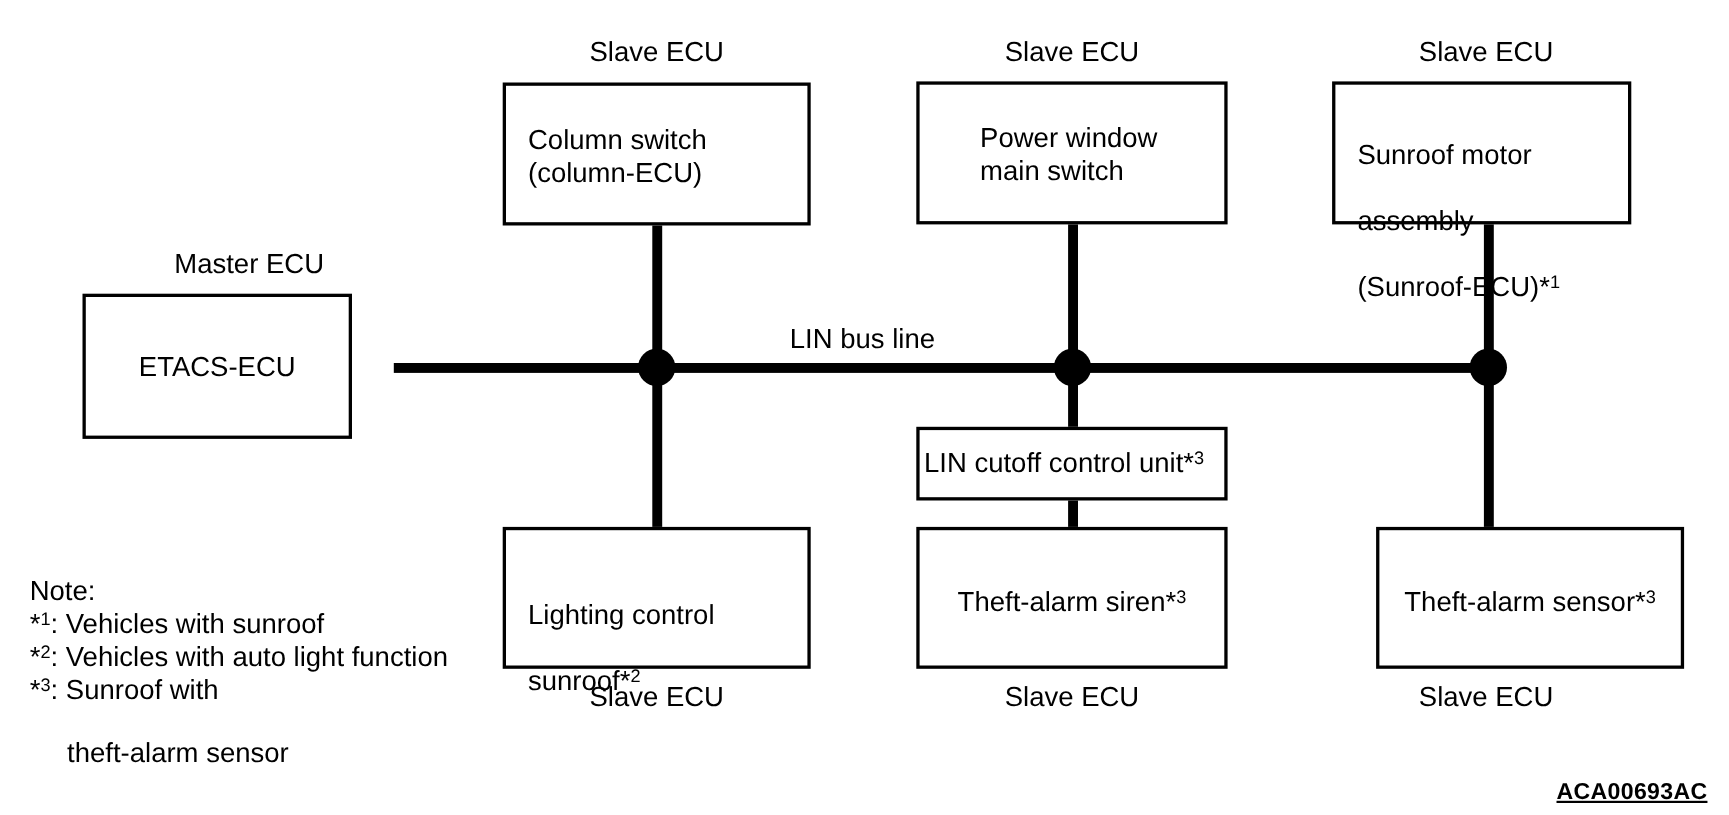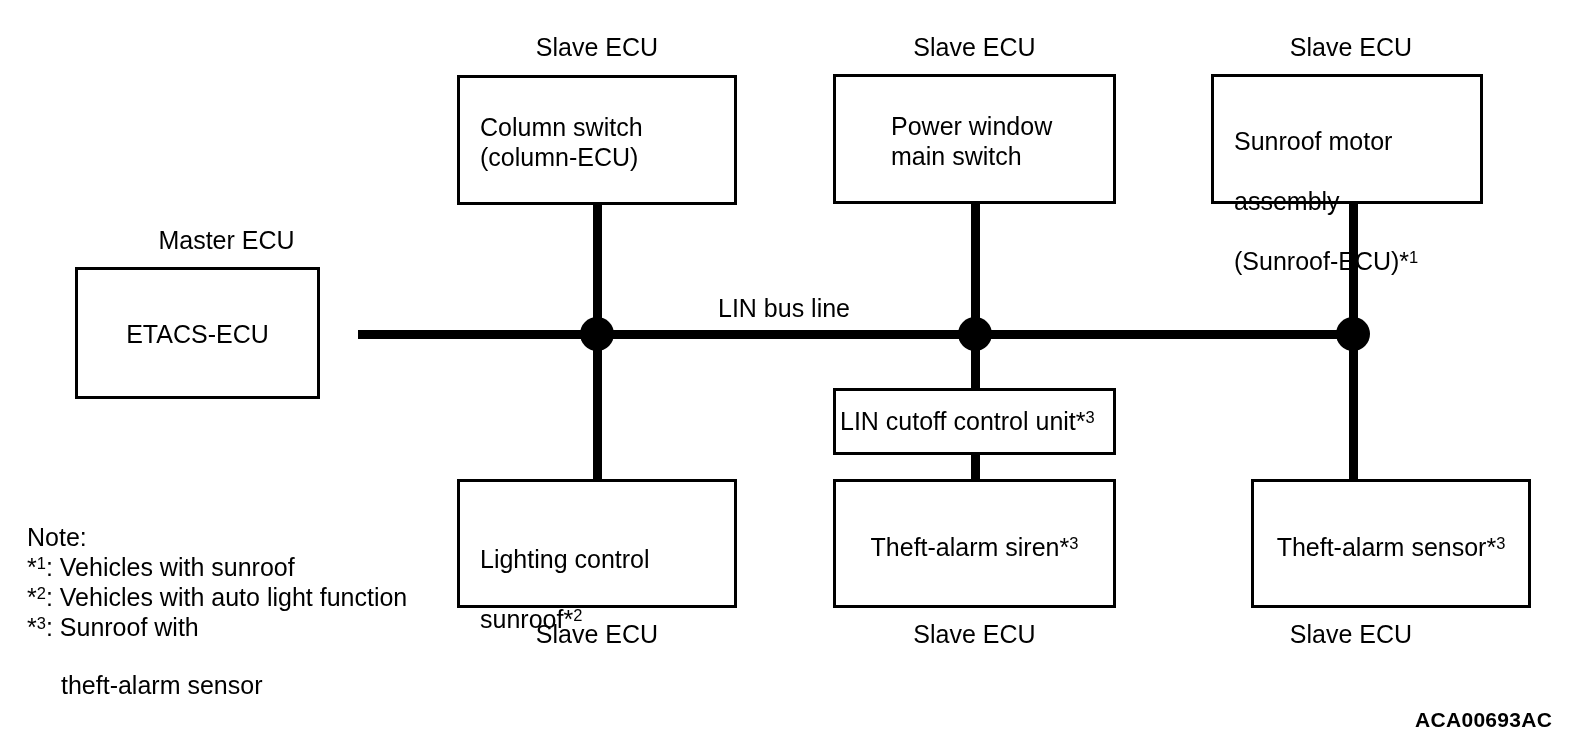--- a/index.html
+++ b/index.html
@@ -86,20 +86,21 @@
     vertical-align: 0.42em;
     line-height: 0;
   }
   #figure-code {
     position: absolute;
     font-size: 21px;
     font-weight: bold;
     letter-spacing: 0.3px;
     color: #000000;
     z-index: 4;
+    text-decoration: underline;
   }
 </style>
 </head>
 <body>
 
 <div id="canvas">
 
   <div class="caption" style="left:457px; top:33px; width:280px;">Slave ECU</div>
   <div class="caption" style="left:833px; top:33px; width:283px;">Slave ECU</div>
   <div class="caption" style="left:1211px; top:33px; width:280px;">Slave ECU</div>

